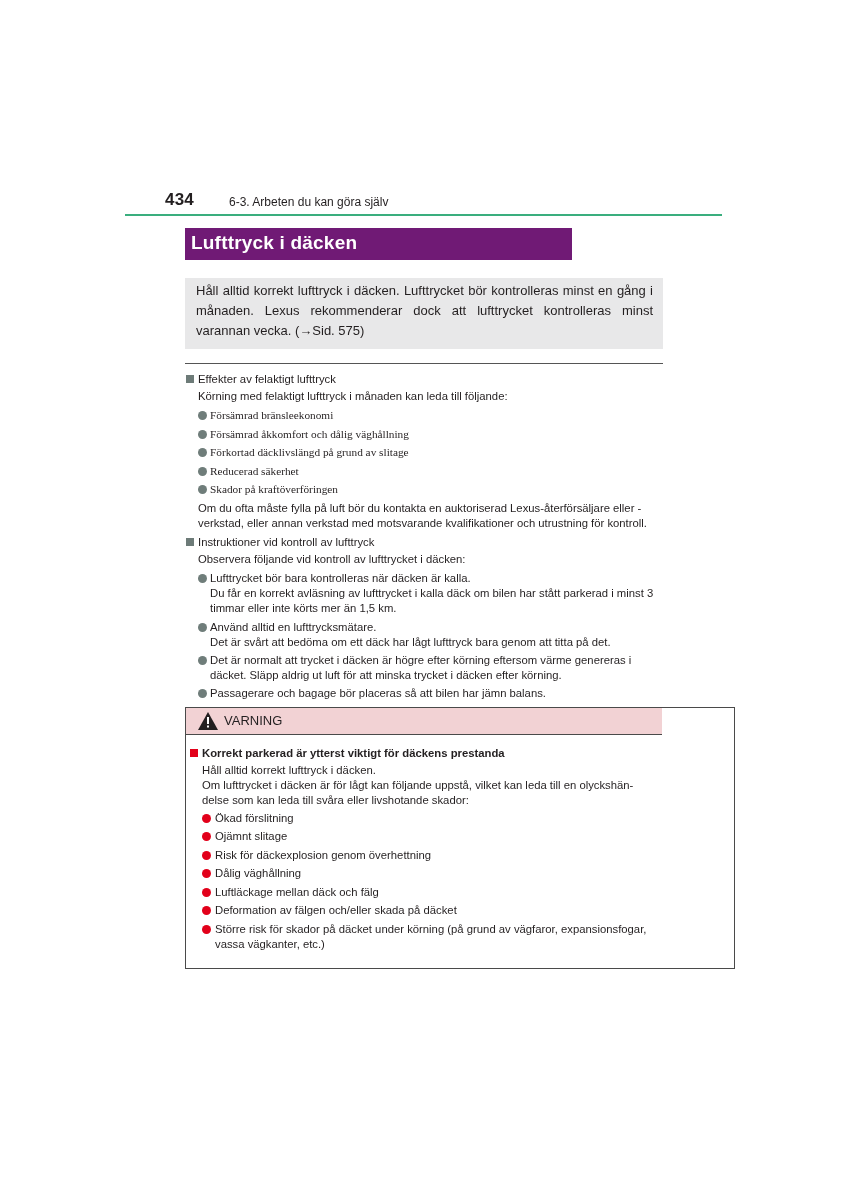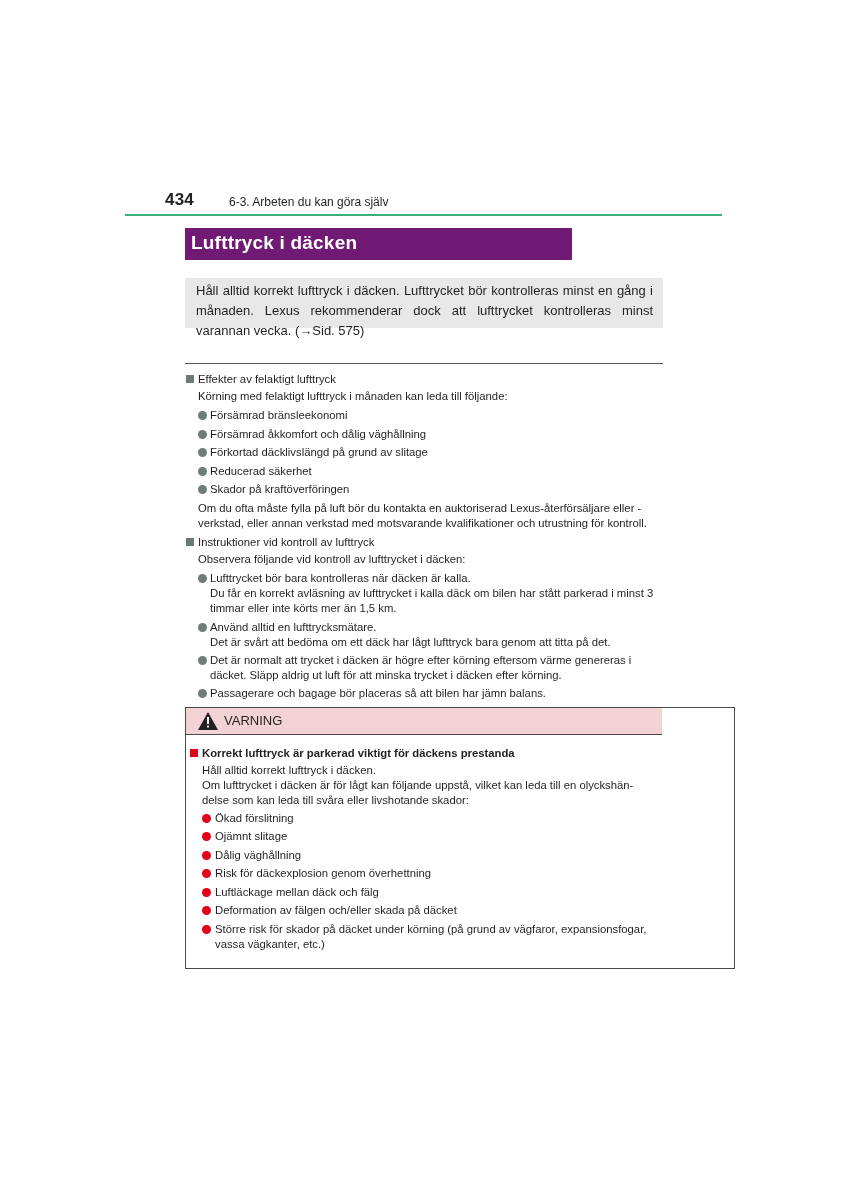--- a/index.html
+++ b/index.html
@@ -7,28 +7,28 @@
     body { position: relative; font-family: "Liberation Sans", "DejaVu Sans", sans-serif; color: #231f20; overflow: hidden; }
 
     .page-header { position: absolute; left: 125px; top: 190px; width: 597px; height: 27px; }
     .page-number { position: absolute; left: 40px; top: 0; font-size: 17px; font-weight: bold; color: #231f20; letter-spacing: 0.2px; }
     .section-crumb { position: absolute; left: 104px; top: 5px; font-size: 12px; color: #231f20; }
     .header-rule { position: absolute; left: 0; top: 24px; width: 597px; height: 2px; background: #3aae7e; }
 
     .title-bar { position: absolute; left: 185px; top: 228px; width: 387px; height: 32px; background: #701a75; }
     .title-text { position: absolute; left: 6px; top: 4px; font-size: 19px; font-weight: bold; color: #ffffff; letter-spacing: 0.2px; }
 
-    .intro-box { position: absolute; left: 185px; top: 278px; width: 478px; height: 50px; background: #e8e8e9; padding: 3px 10px 0 11px; font-size: 13px; line-height: 20px; text-align: justify; color: #231f20; }
+    .intro-box { position: absolute; left: 185px; top: 278px; width: 478px; height: 71px; background: #e8e8e9; padding: 3px 10px 0 11px; font-size: 13px; line-height: 20px; text-align: justify; color: #231f20; }
     .intro-rule { position: absolute; left: 185px; top: 363px; width: 478px; height: 1px; background: #555; }
 
     .content { position: absolute; left: 185px; top: 372px; width: 480px; font-size: 11.3px; line-height: 15.2px; color: #231f20; }
     .sec-head { position: relative; padding-left: 13px; font-weight: normal; height: 17px; }
     .sec-head .sq { position: absolute; left: 1px; top: 3px; width: 8px; height: 8px; background: #6d7b78; }
     .para { padding-left: 13px; height: 19px; }
-    .bullet { position: relative; padding-left: 25px; min-height: 18.5px; }
+    .bullet { position: relative; padding-left: 25px; min-height: 18.5px; font-family: Liberation Serif, serif; }
     .bullet .dot { position: absolute; left: 13px; top: 3px; width: 9px; height: 9px; border-radius: 50%; background: #6f7d7a; }
     .para2 { padding-left: 13px; }
     .bullet-multi { position: relative; padding-left: 25px; margin-bottom: 3px; }
     .bullet-multi .dot { position: absolute; left: 13px; top: 3px; width: 9px; height: 9px; border-radius: 50%; background: #6f7d7a; }
 
     .warning-box { position: absolute; left: 185px; top: 707px; width: 550px; height: 262px; border: 1px solid #4a4a4a; }
     .warning-header { position: absolute; left: 0; top: 0; width: 476px; height: 27px; background: #f2d2d4; border-bottom: 1px solid #4a4a4a; }
     .warn-icon { position: absolute; left: 12px; top: 4px; width: 20px; height: 18px; }
     .warn-label { position: absolute; left: 38px; top: 5px; font-size: 13px; color: #231f20; }
     .warning-body { position: absolute; left: 0; top: 38px; width: 476px; font-size: 11.3px; line-height: 15.2px; }
@@ -87,27 +87,27 @@
     <svg class="warn-icon" viewBox="0 0 20 18">
       <polygon points="10,0 20,18 0,18" fill="#231f20"></polygon>
       <rect x="9" y="5" width="2" height="7" fill="#ffffff"></rect>
       <rect x="9" y="13.5" width="2" height="2" fill="#ffffff"></rect>
     </svg>
     <span class="warn-label">VARNING</span>
   </div>
   <div class="warning-body">
     <div class="w-head">
       <span class="sq"></span>
-      <span>Korrekt lufttryck är parkerad viktigt för däckens prestanda</span>
+      <span>Korrekt parkerad är ytterst viktigt för däckens prestanda</span>
     </div>
     <div class="w-para">
       <div>Håll alltid korrekt lufttryck i däcken.</div>
       <div style="padding-right:10px;">Om lufttrycket i däcken är för lågt kan följande uppstå, vilket kan leda till en olyckshän-delse som kan leda till svåra eller livshotande skador:</div>
     </div>
     <div class="w-bullet"><span class="dot"></span><span>Ökad förslitning</span></div>
     <div class="w-bullet"><span class="dot"></span><span>Ojämnt slitage</span></div>
+    <div class="w-bullet"><span class="dot"></span><span>Risk för däckexplosion genom överhettning</span></div>
     <div class="w-bullet"><span class="dot"></span><span>Dålig väghållning</span></div>
-    <div class="w-bullet"><span class="dot"></span><span>Risk för däckexplosion genom överhettning</span></div>
     <div class="w-bullet"><span class="dot"></span><span>Luftläckage mellan däck och fälg</span></div>
     <div class="w-bullet"><span class="dot"></span><span>Deformation av fälgen och/eller skada på däcket</span></div>
     <div class="w-bullet" style="padding-right:10px;"><span class="dot"></span><span>Större risk för skador på däcket under körning (på grund av vägfaror, expansionsfogar, vassa vägkanter, etc.)</span></div>
   </div>
 </div>
 
 </body></html>

